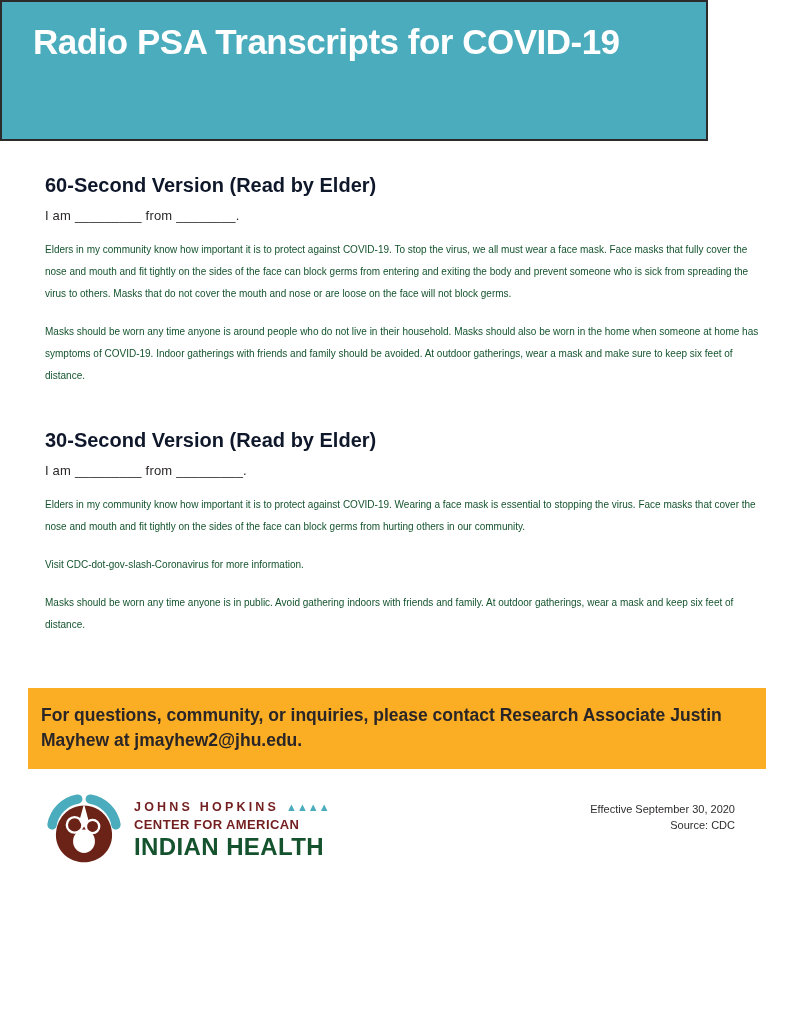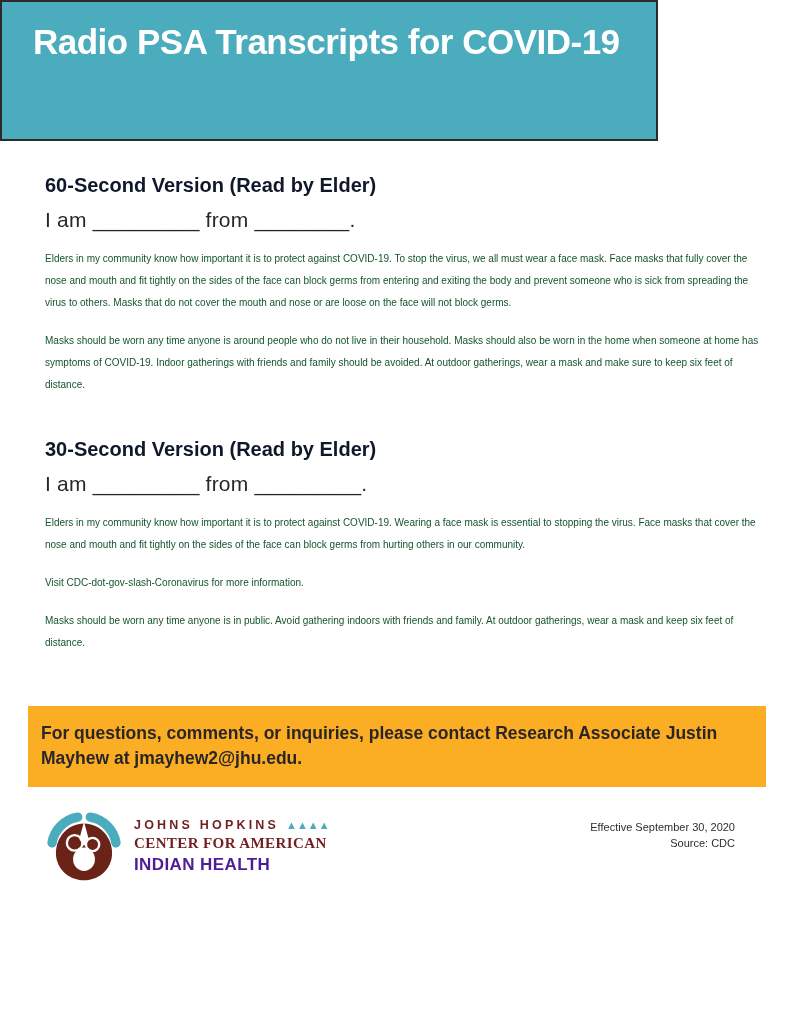--- a/index.html
+++ b/index.html
@@ -4,34 +4,34 @@
 <style>
   * { margin: 0; padding: 0; box-sizing: border-box; }
   html, body { background: #e9e9e9; }
   body { font-family: "Liberation Sans", "DejaVu Sans", sans-serif; }
   .page {
     width: 791px; height: 1024px; background: #ffffff;
     margin: 0 auto; position: relative; overflow: hidden;
   }
   
   .header {
-    width: 658px; height: 141px; background: #4AACBC;
+    width: 708px; height: 141px; background: #4AACBC;
     border: 2px solid #2d2a2b; padding: 16px 30px 0 31px;
   }
   .header h1 {
     color: #ffffff; font-size: 35px; font-weight: bold;
     line-height: 47px; letter-spacing: -0.5px;
   }
   
   .main { padding: 0 31px 0 45px; }
   .section-heading {
     color: #0f172a; font-size: 20px; font-weight: bold; margin-top: 33px;
   }
   .section-heading.second { margin-top: 42px; }
-  .fill-in { margin-top: 11px; font-size: 21px; color: #2b2728; letter-spacing: 0.2px; }
+  .fill-in { margin-top: 11px; font-size: 13px; color: #2b2728; letter-spacing: 0.2px; }
   .para { margin-top: 16px; font-size: 10px; line-height: 22px; color: #14532d; }
   
   .contact-banner {
     margin: 52px 25px 0 28px; background: #FBAD24;
     padding: 15px 30px 16px 13px;
   }
   .contact-banner .banner-text {
     font-size: 17.5px; font-weight: bold; color: #2a2627; line-height: 25px;
   }
   
@@ -43,25 +43,25 @@
   .logo-emblem { width: 78px; height: 78px; flex: 0 0 auto; }
   .logo-text { padding-top: 2px; }
   .logo-line1 {
     color: #731E1F; font-size: 12.5px; letter-spacing: 3.2px;
     font-weight: 600; line-height: 16px; display: flex; align-items: center;
   }
   .logo-triangles {
     color: #4AACBC; font-size: 11px; letter-spacing: 0px; margin-left: 7px;
   }
   .logo-line2 {
-    color: #731E1F; font-size: 15px; font-weight: bold;
-    letter-spacing: 0.4px; line-height: 20px; font-family: Liberation Serif, serif;
+    color: #731E1F; font-size: 13px; font-weight: bold;
+    letter-spacing: 0.4px; line-height: 20px;
   }
   .logo-line3 {
-    color: #4c1d95; font-size: 17px; font-weight: bold;
+    color: #14532d; font-size: 24px; font-weight: bold;
     letter-spacing: 0.4px; line-height: 24px;
   }
   .effective-block {
     text-align: right; margin-top: 12px; font-size: 11px;
     line-height: 16px; color: #2f2c2d;
   }
 </style>
 </head>
 <body>
 
@@ -81,21 +81,21 @@
 
     <div class="section-heading second">30-Second Version (Read by Elder)</div>
     <div class="fill-in">I am _________ from _________.</div>
     <p class="para">Elders in my community know how important it is to protect against COVID-19. Wearing a face mask is essential to stopping the virus. Face masks that cover the nose and mouth and fit tightly on the sides of the face can block germs from hurting others in our community.</p>
     <p class="para">Visit CDC-dot-gov-slash-Coronavirus for more information.</p>
     <p class="para">Masks should be worn any time anyone is in public. Avoid gathering indoors with friends and family. At outdoor gatherings, wear a mask and keep six feet of distance.</p>
 
   </div>
 
   <div class="contact-banner">
-    <div class="banner-text">For questions, comments, or inquiries, please contact Research Associate Justin Mayhew at jmayhew2@jhu.edu.</div>
+    <div class="banner-text">For questions, community, or inquiries, please contact Research Associate Justin Mayhew at jmayhew2@jhu.edu.</div>
   </div>
 
   <div class="footer">
 
     <div class="logo-block">
       <svg class="logo-emblem" viewBox="0 0 100 100" aria-hidden="true">
 
         <path d="M42,13 A40,40 0 0,0 9,46" fill="none" stroke="#4AACBC" stroke-width="12" stroke-linecap="round"></path>
         <path d="M58,13 A40,40 0 0,1 91,46" fill="none" stroke="#4AACBC" stroke-width="12" stroke-linecap="round"></path>
 

